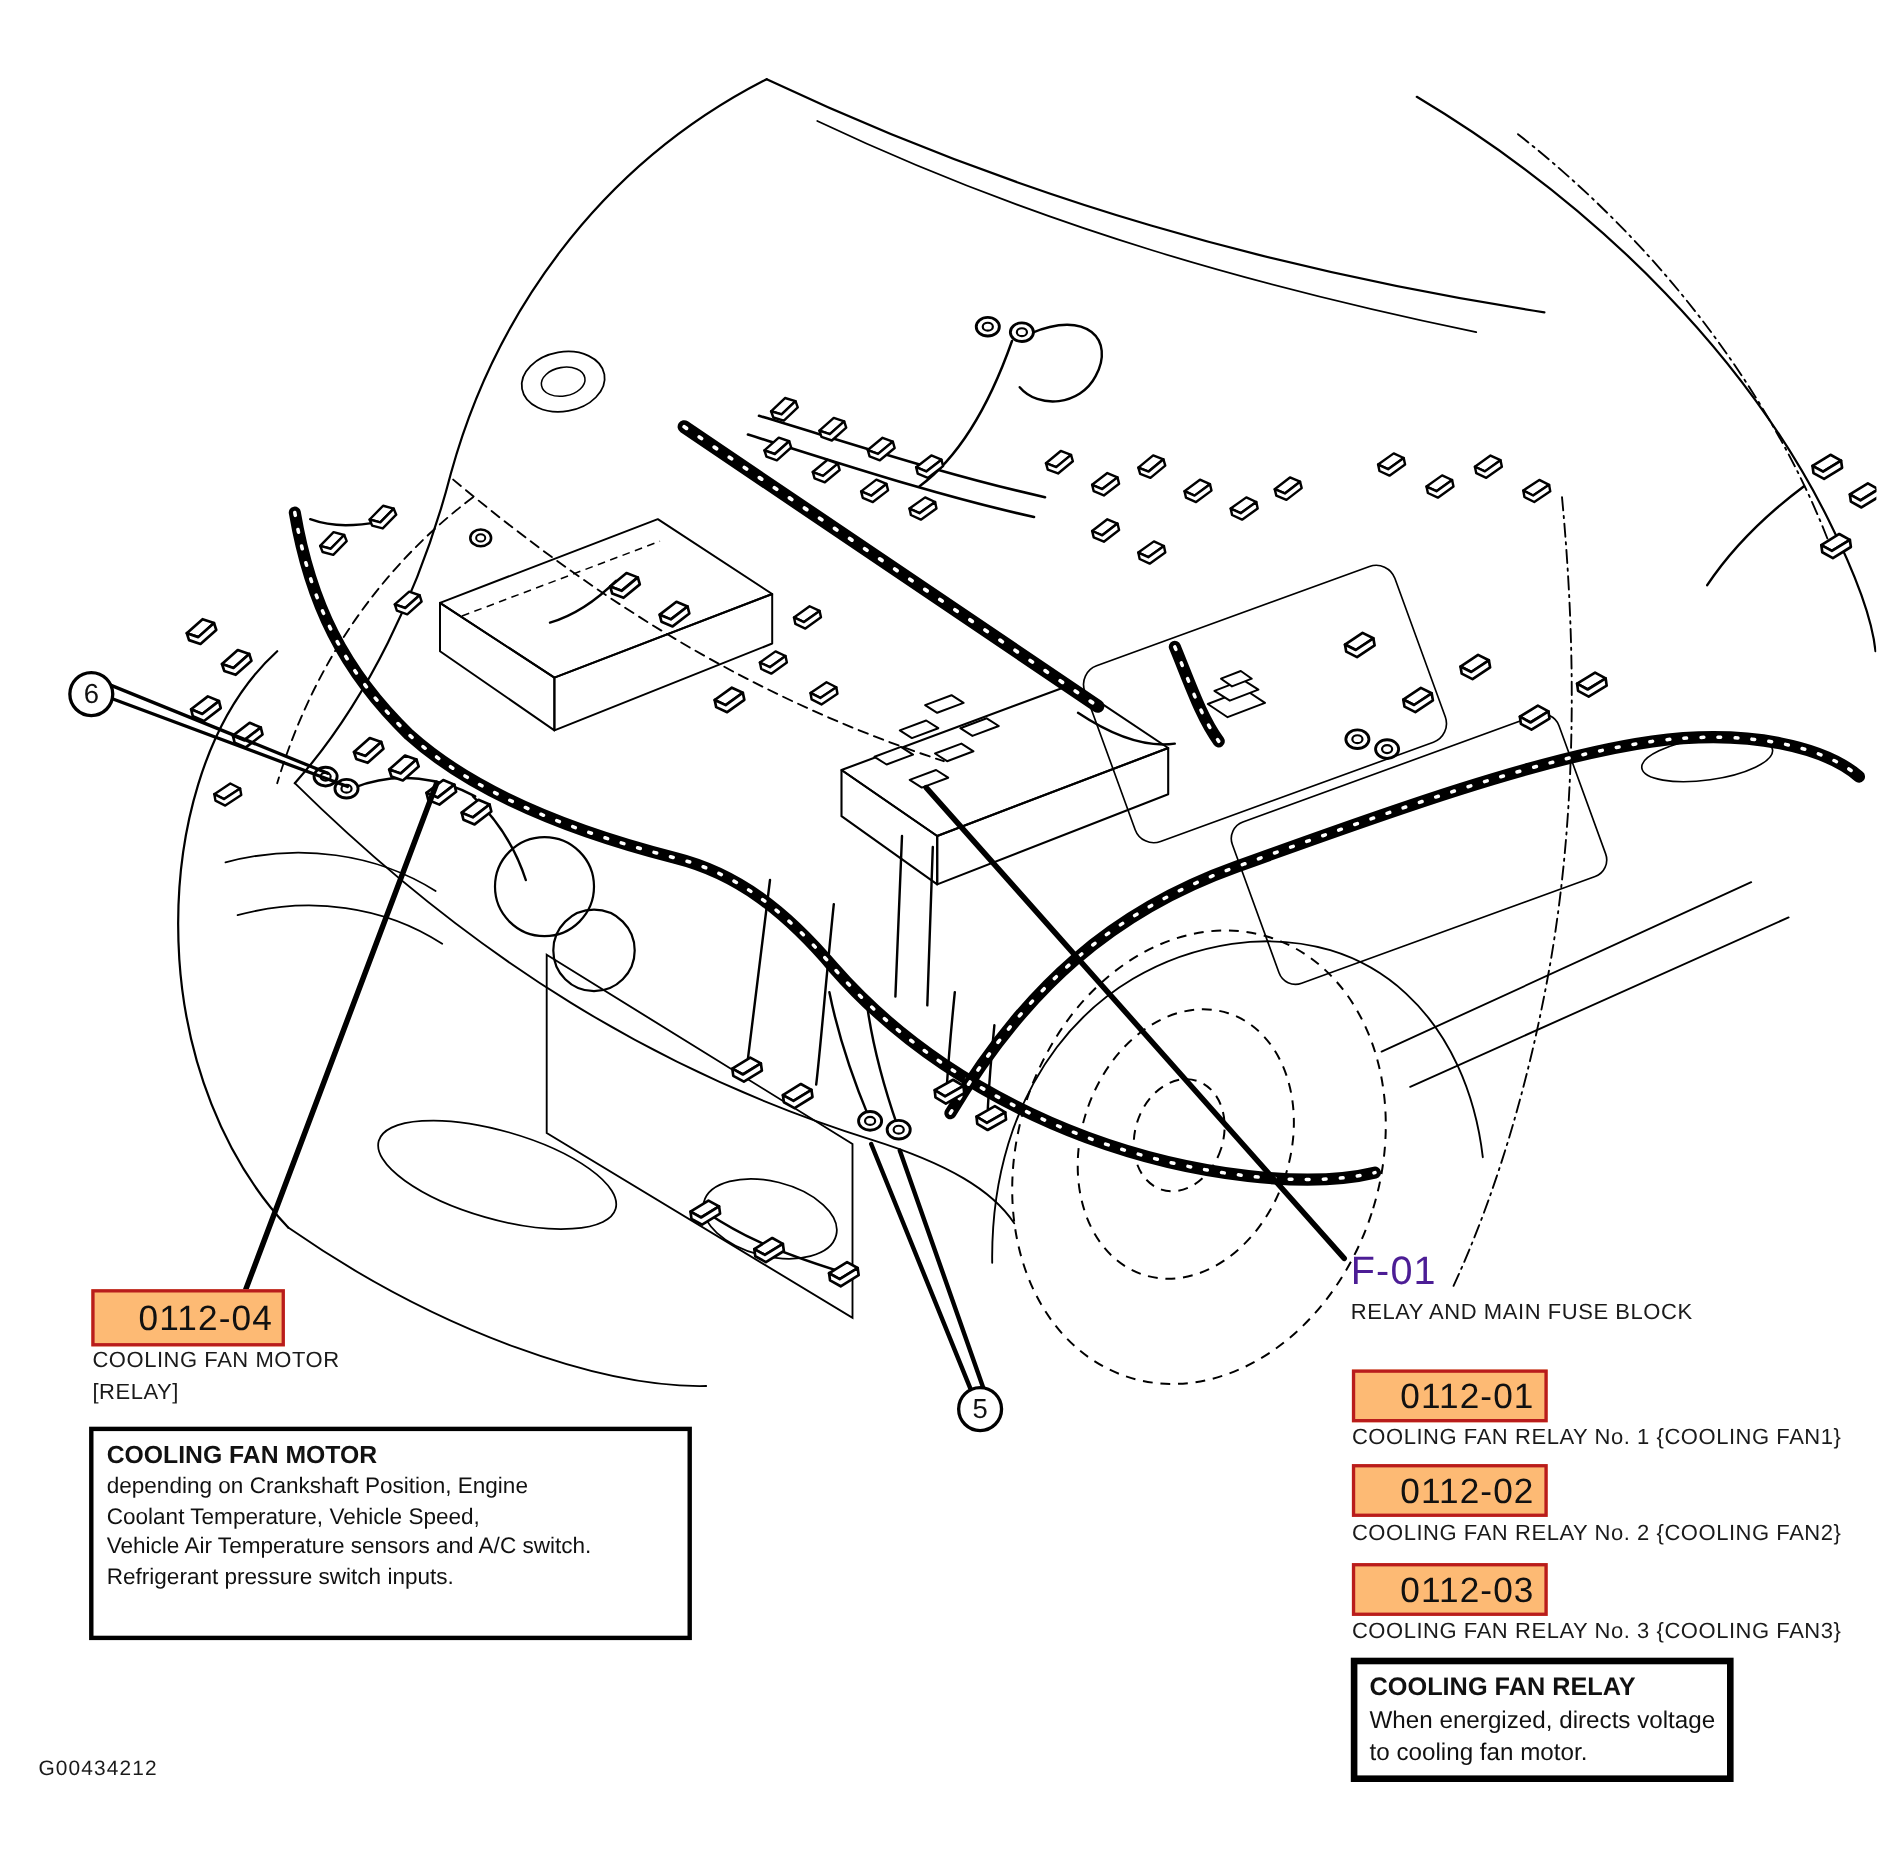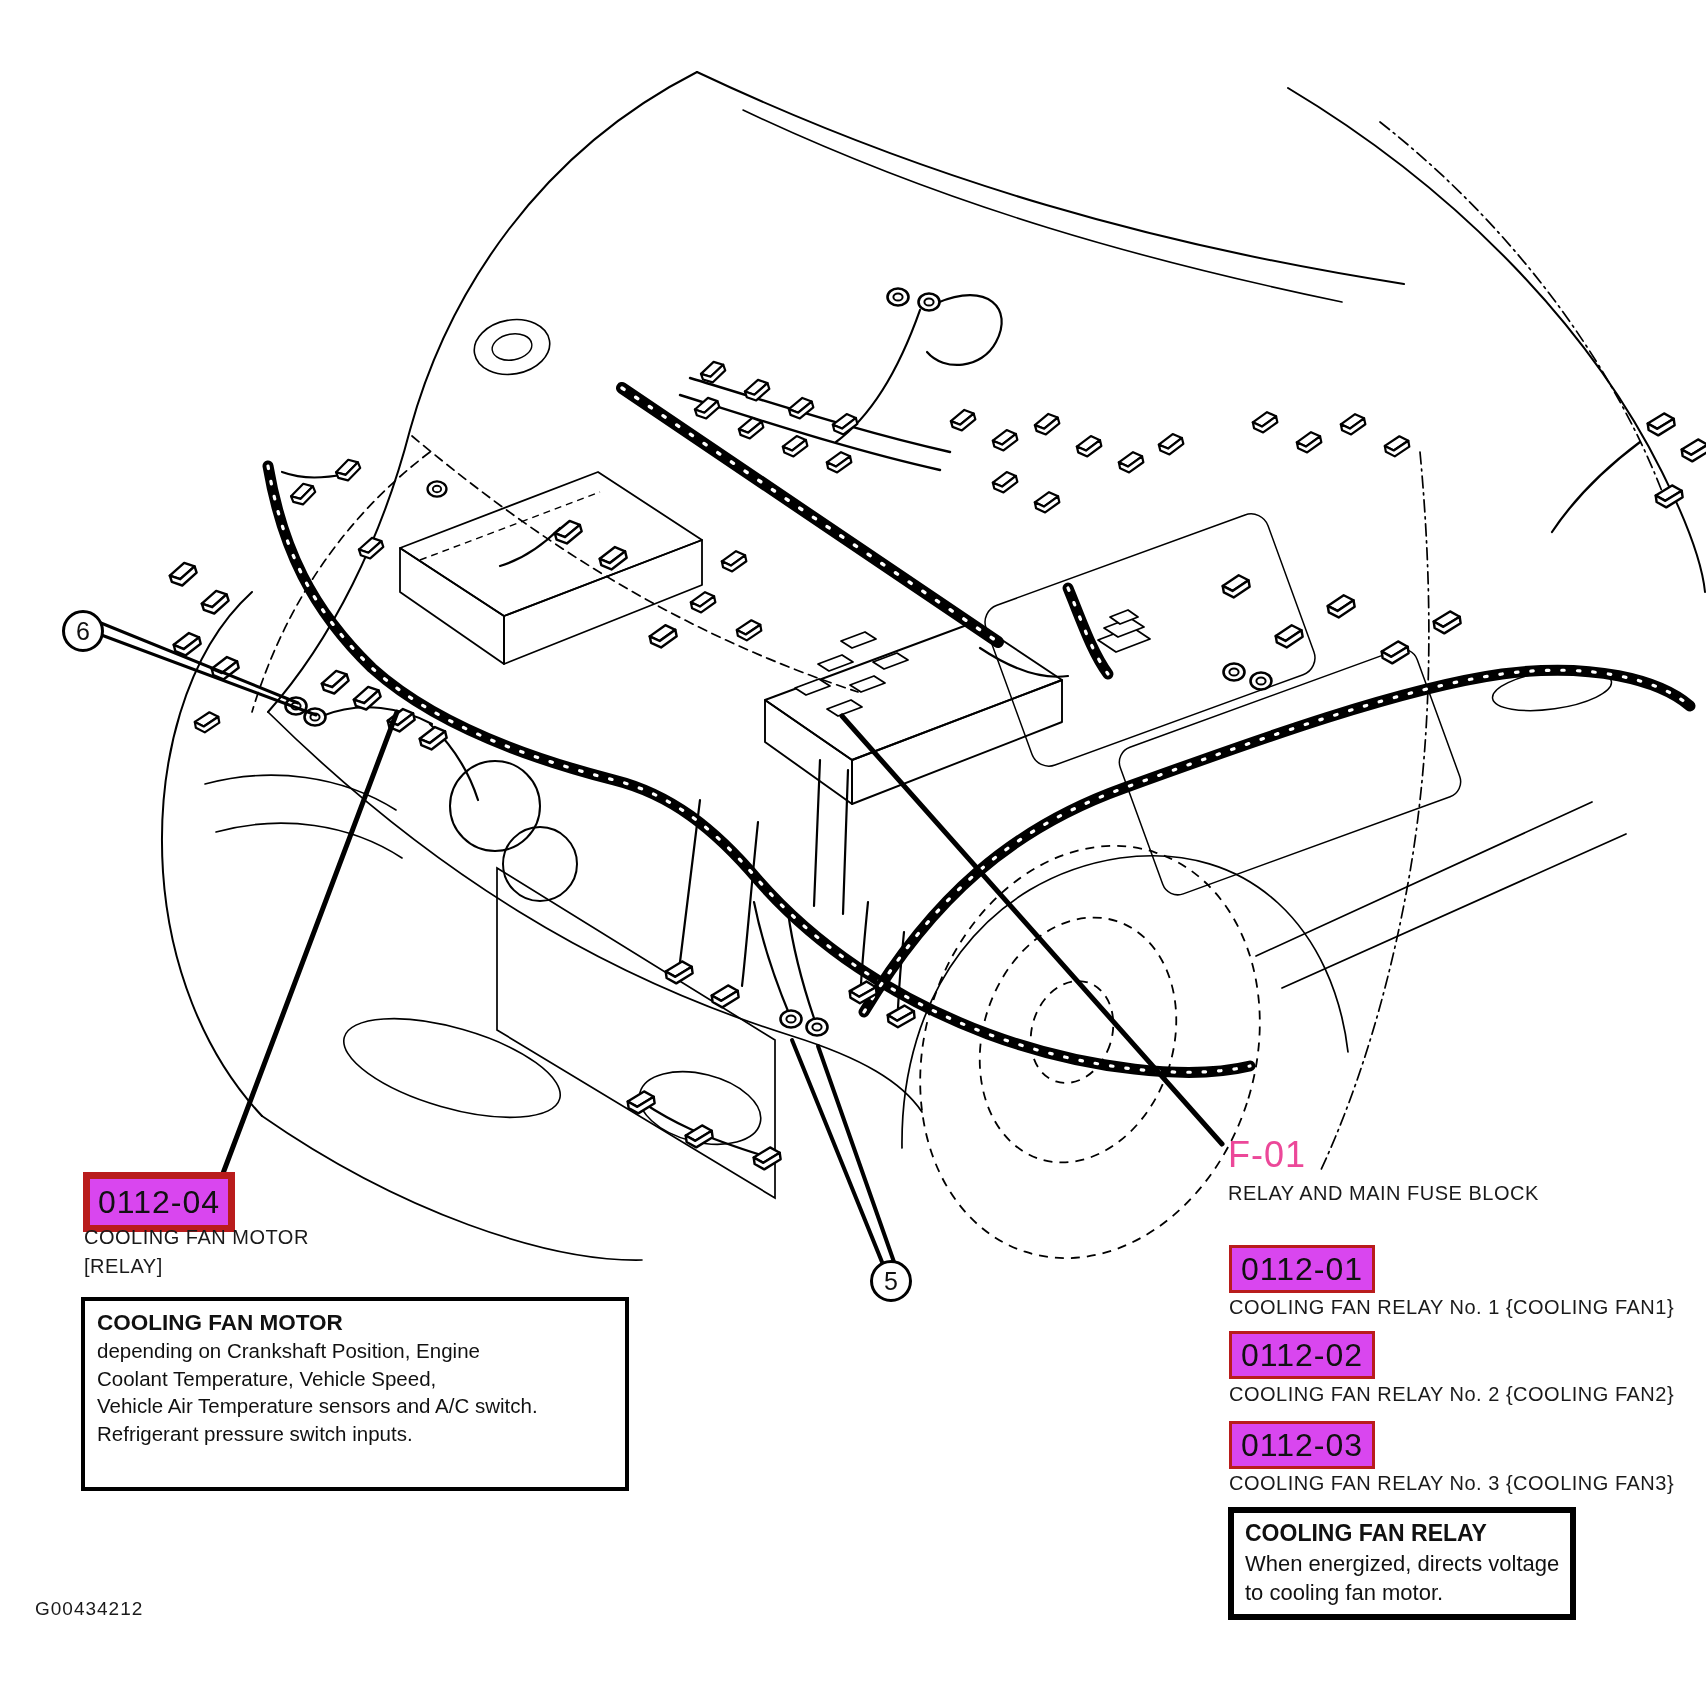--- a/index.html
+++ b/index.html
@@ -4,25 +4,25 @@
 <style>
   html,body{margin:0;padding:0;background:#fff;}
   .canvas{
     position:relative;width:1706px;height:1686px;background:#ffffff;overflow:hidden;
     font-family:"Liberation Sans",sans-serif;color:#0a0a0a;
   }
   .canvas svg{position:absolute;left:0;top:0;}
   
   .code-box{
     position:absolute;display:flex;align-items:center;justify-content:center;
-    border:7px solid #b91c1c;background:#d946ef;
-    width:140px;height:45px;font-size:32px;letter-spacing:1px;color:#111;
+    border:3px solid #b91c1c;background:#fdba74;
+    width:140px;height:45px;font-size:32px;letter-spacing:1px;color:#111;padding-left:32px;
   }
   .plain-cap{position:absolute;font-size:20px;letter-spacing:0.5px;color:#1a1a1a;white-space:nowrap;}
-  .f01-code{position:absolute;font-size:36px;letter-spacing:1px;color:#ec4899;}
+  .f01-code{position:absolute;font-size:36px;letter-spacing:1px;color:#4c1d95;}
   
   .note-box{position:absolute;background:#fff;color:#111;box-sizing:border-box;}
   .motor-note{left:81px;top:1297px;width:548px;height:194px;border:4px solid #000;padding:7px 12px 6px 12px;}
   .relay-note{left:1228px;top:1507px;width:348px;border:6px solid #000;padding:5px 11px 7px 11px;}
   .note-title{font-weight:bold;}
   .motor-note .note-title{font-size:22.5px;line-height:29px;}
   .motor-note .note-line{font-size:20.5px;line-height:27.5px;white-space:nowrap;}
   .relay-note .note-title{font-size:23px;line-height:31px;}
   .relay-note .note-line{font-size:22px;line-height:29px;white-space:nowrap;}
   

